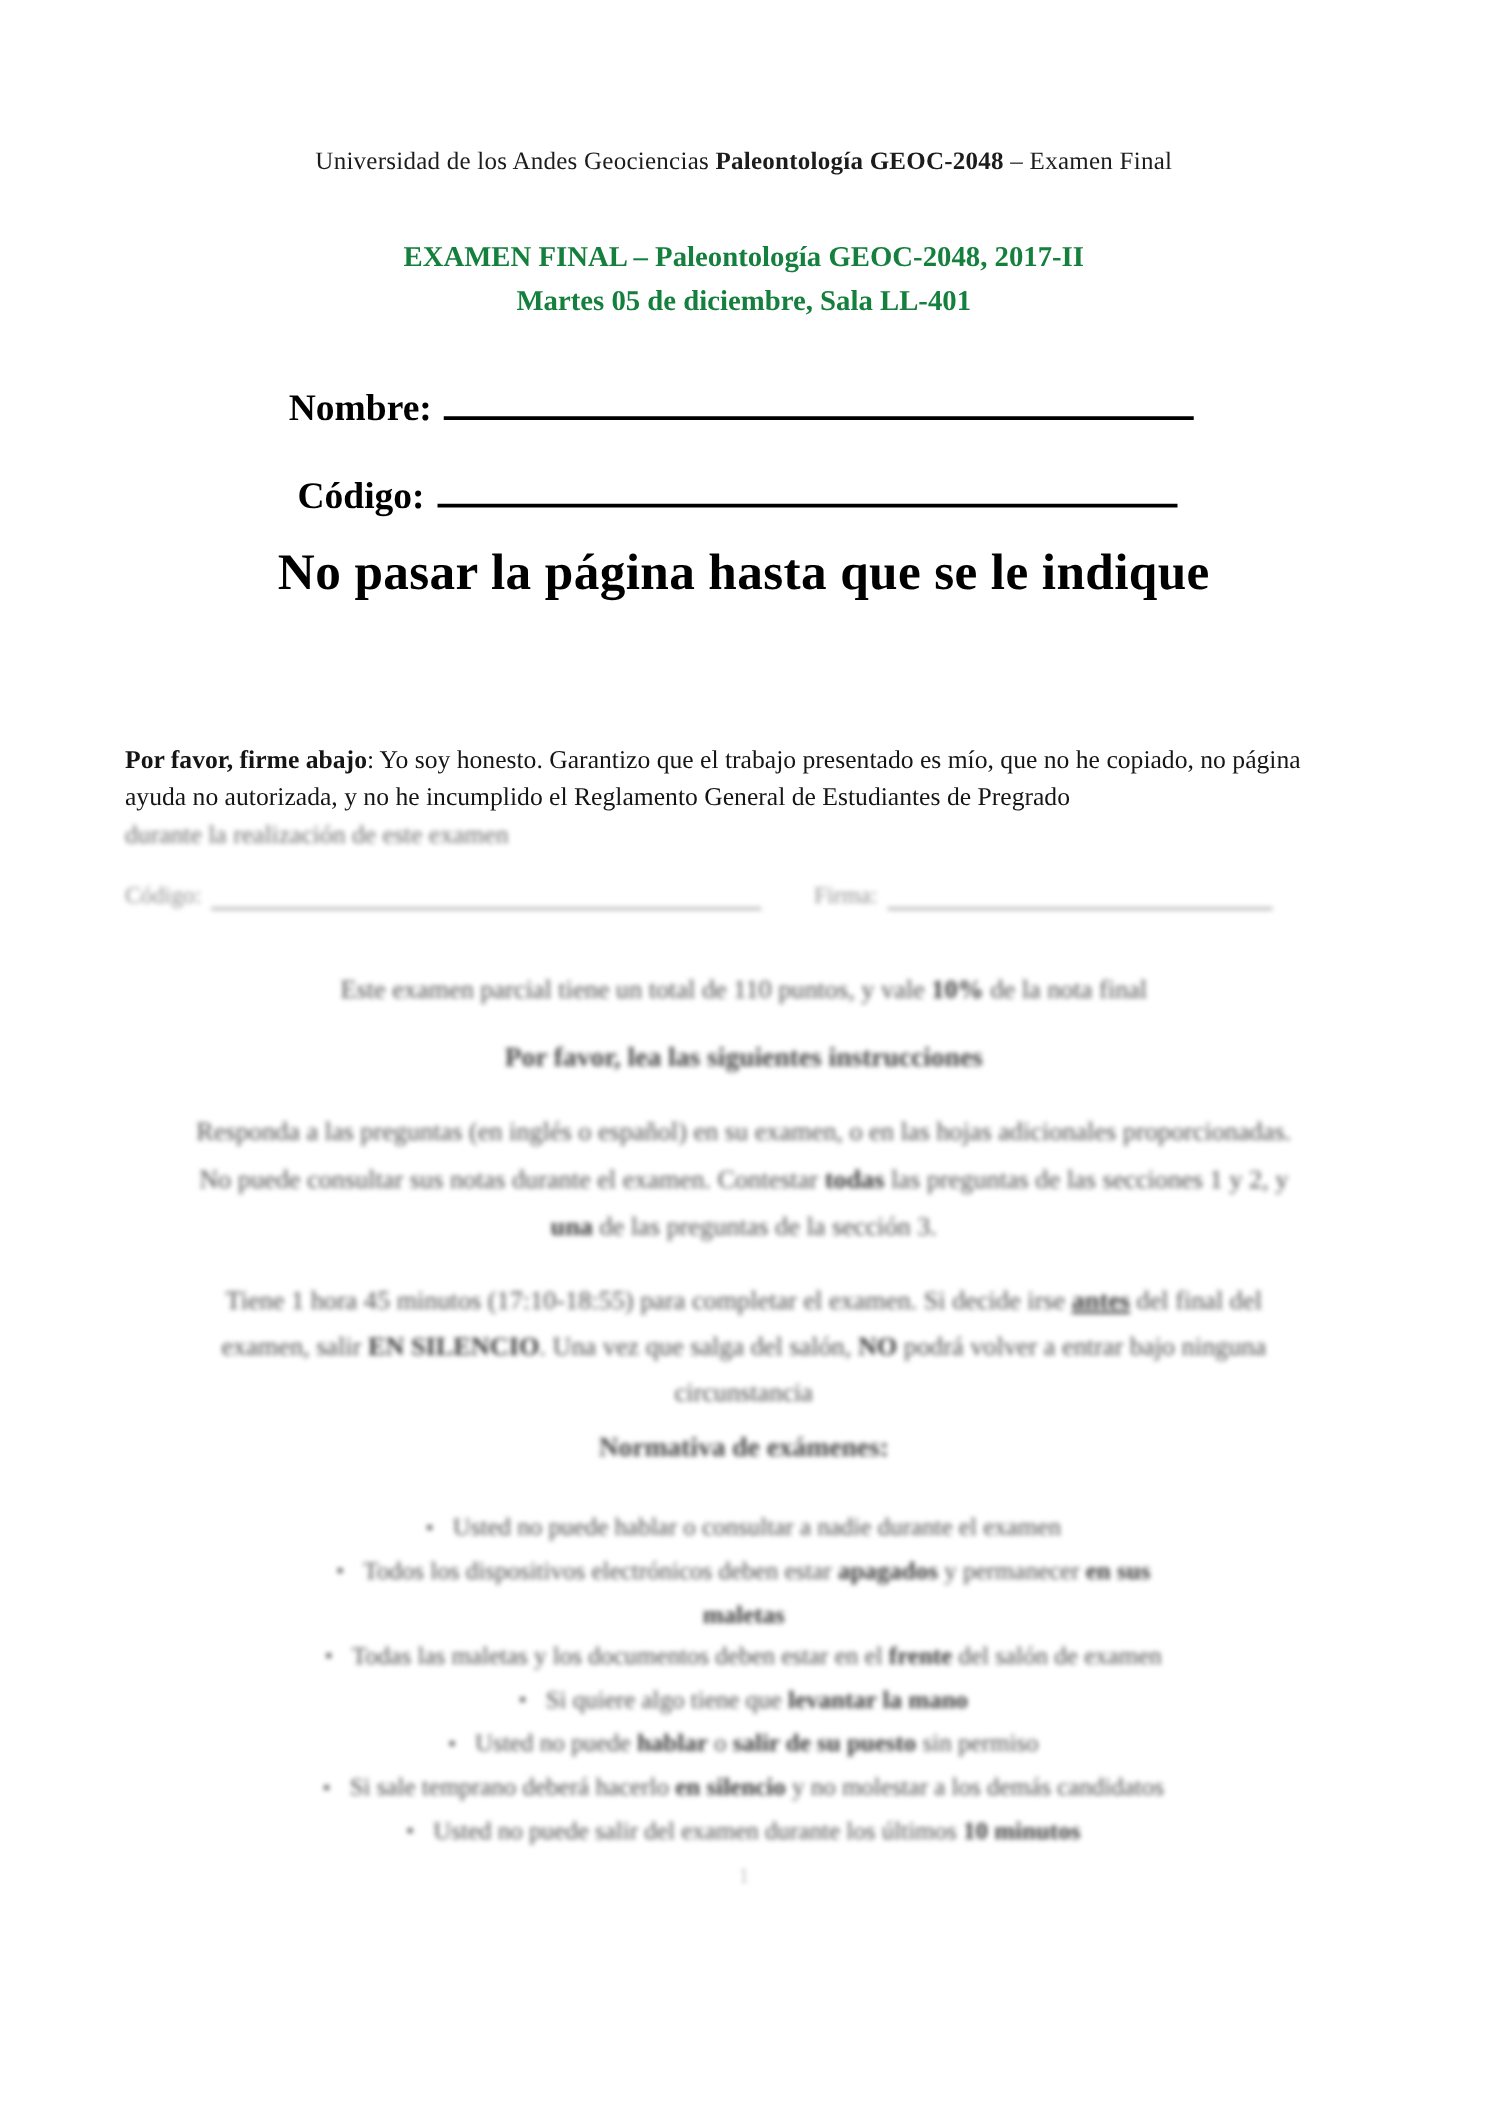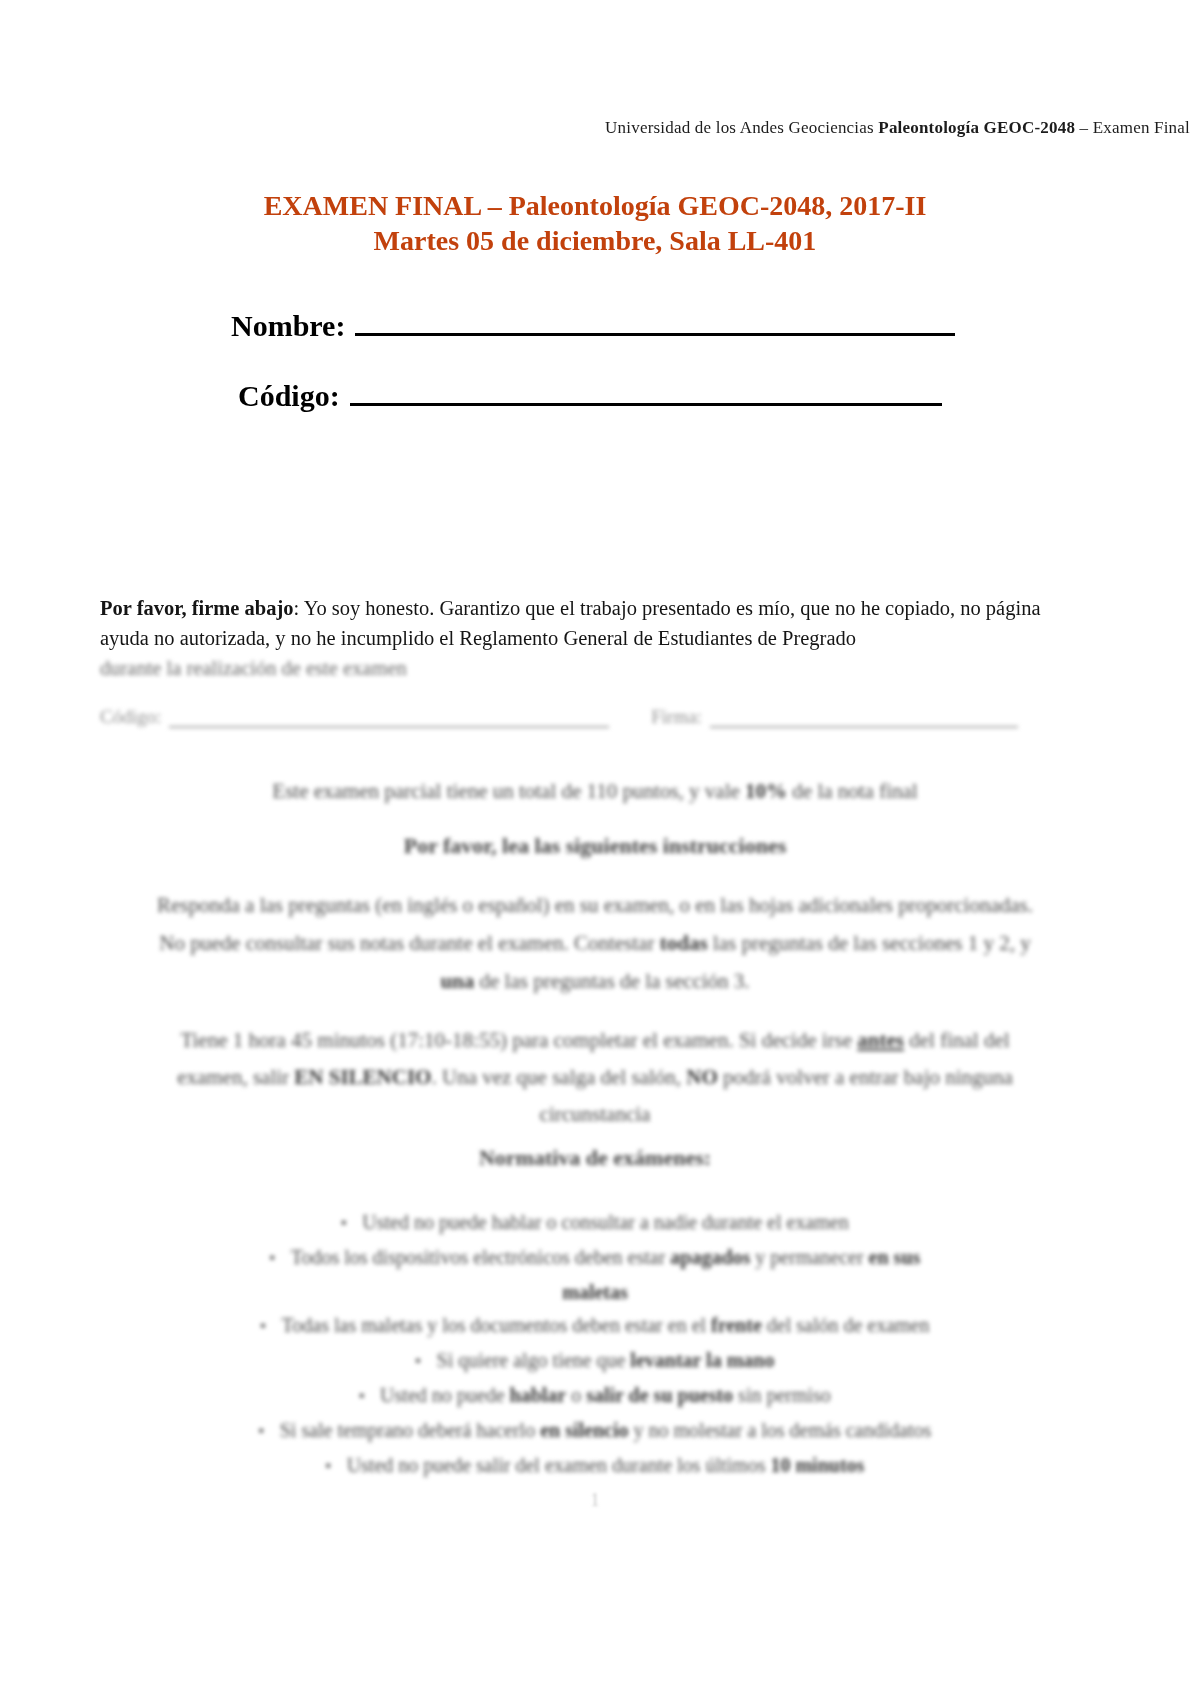--- a/index.html
+++ b/index.html
@@ -14,33 +14,32 @@
     background: #ffffff;
     font-family: "Liberation Serif", "DejaVu Serif", serif;
     color: #111;
     overflow: hidden;
   }
   .abs { position: absolute; }
   .center { left: 0; right: 0; text-align: center; }
 
   .running-header {
     top: 118px;
-    font-size: 17px;
+    font-size: 20px;
     color: #1c1c1c;
     letter-spacing: 0.2px;
-    text-align: right;
   }
   .running-header b { font-weight: bold; }
 
   .exam-title {
     top: 188px;
-    font-size: 28px;
+    font-size: 23px;
     font-weight: bold;
     line-height: 35px;
-    color: #c2410c;
+    color: #15803d;
   }
 
   .field-row {
     font-size: 30px;
     font-weight: bold;
     color: #000;
     white-space: nowrap;
   }
   .name-row { top: 303px; left: 231px; }
   .code-row { top: 373px; left: 238px; }
@@ -174,20 +173,21 @@
   </div>
 
   <div class="abs field-row name-row">
     <span>Nombre:</span><span class="write-line"></span>
   </div>
 
   <div class="abs field-row code-row">
     <span>Código:</span><span class="write-line"></span>
   </div>
 
+  <div class="abs center notice">No pasar la página hasta que se le indique</div>
 
   <p class="abs honor">
     <b>Por favor, firme abajo</b><span>: Yo soy honesto. Garantizo que el trabajo presentado es mío, que no he copiado, no página ayuda no autorizada, y no he incumplido el Reglamento General de Estudiantes de Pregrado</span>
     <span class="tail">durante la realización de este examen</span>
   </p>
 
   <div class="abs sig-row blur-light">
     <span>Código:</span>
     <span class="sig-line code"></span>
     <span class="sig-gap"></span>

